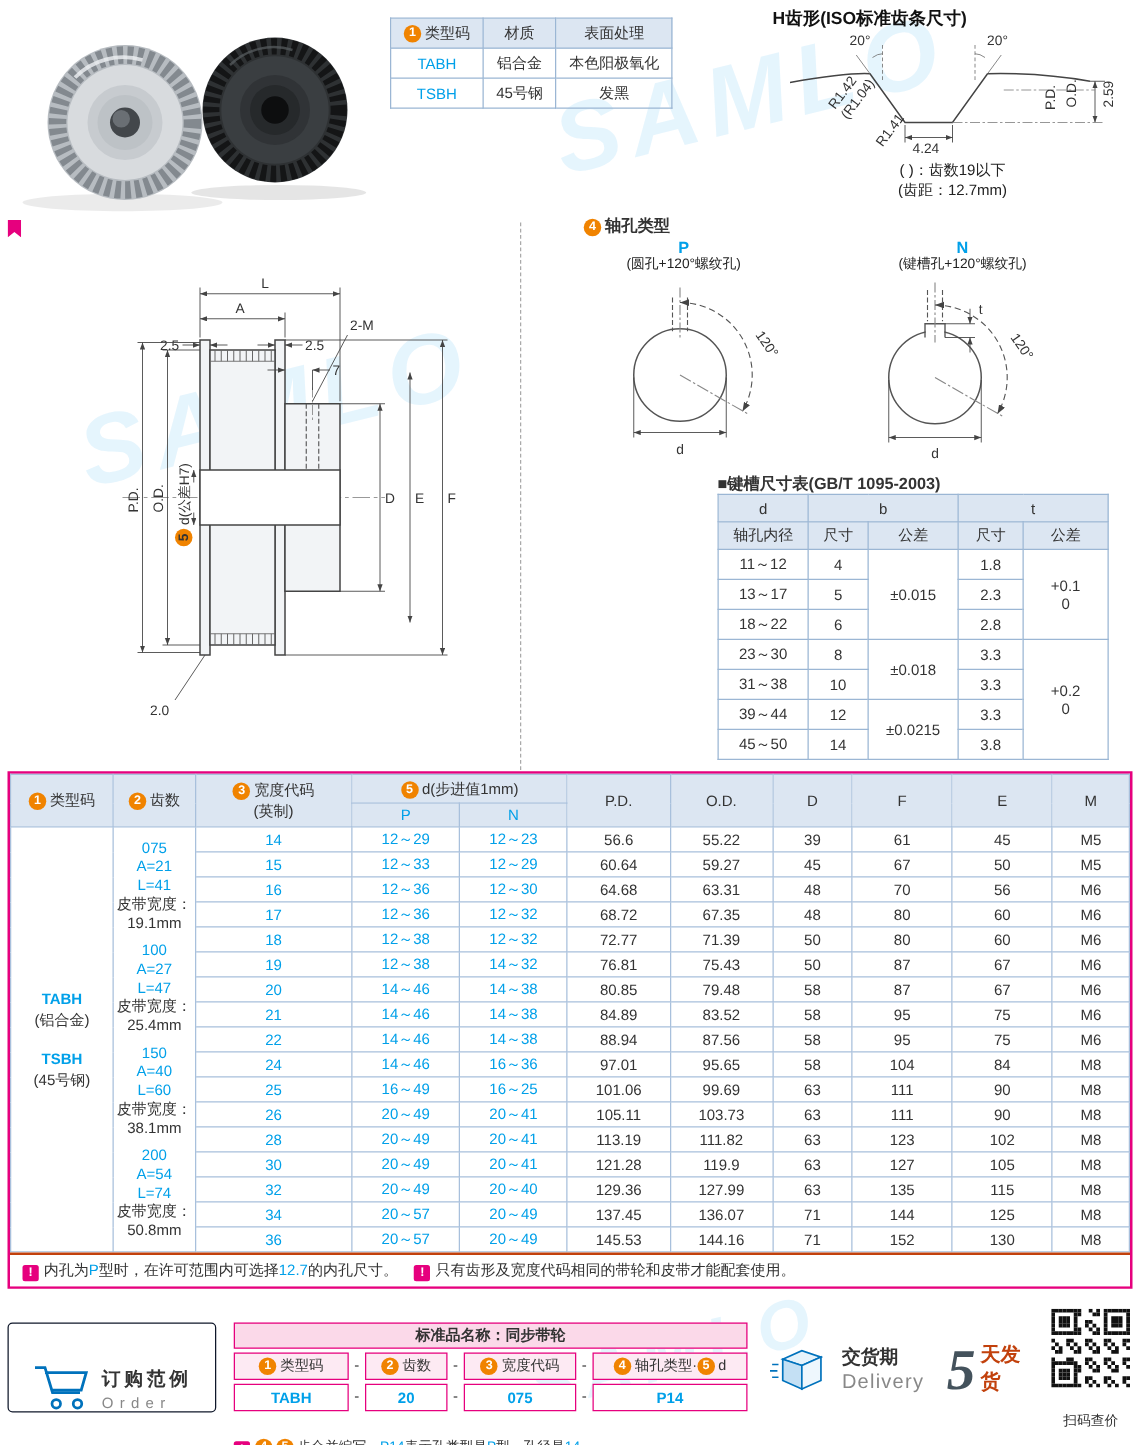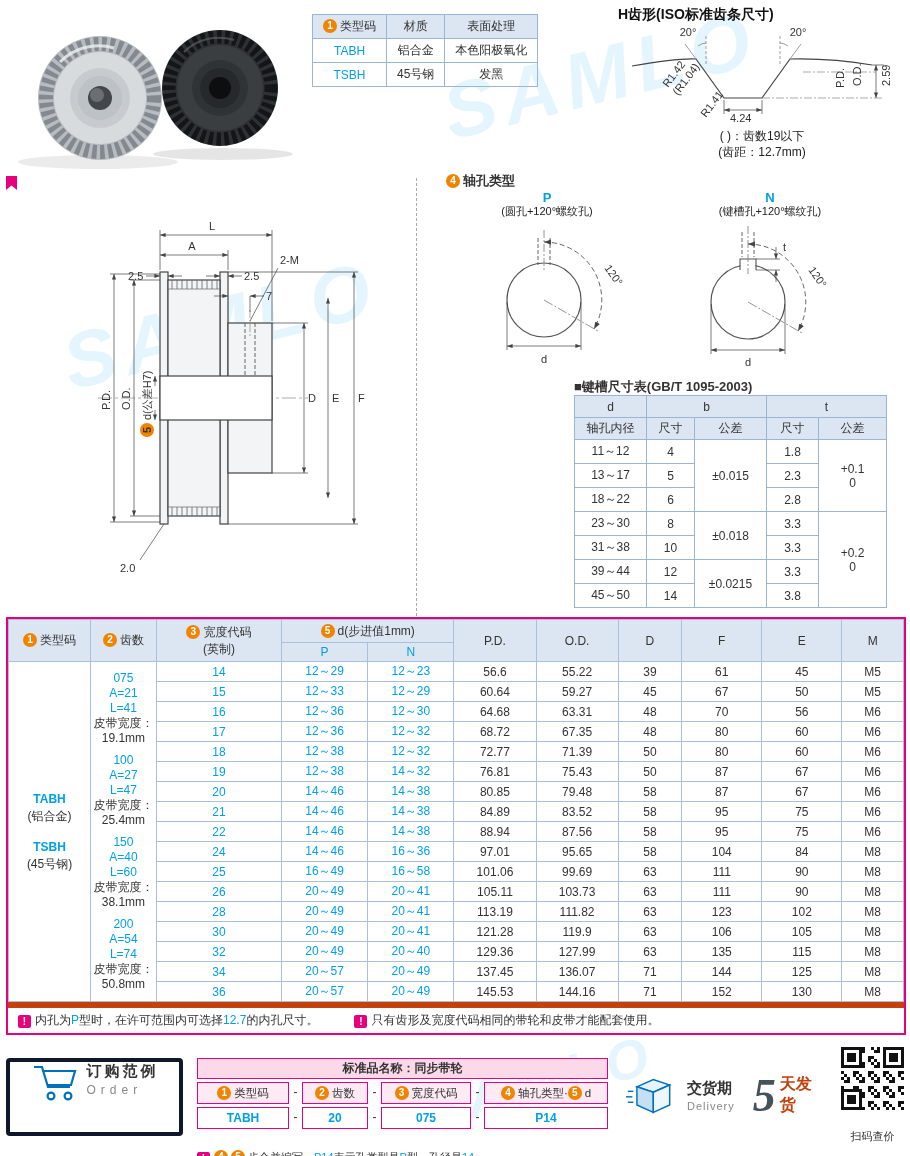--- a/index.html
+++ b/index.html
@@ -29,56 +29,56 @@
   .mat-table th,.mat-table td{border:1px solid #9bb6d4;height:23px;text-align:center;padding:0 10px}
   .mat-table th{background:#dce6f2;font-weight:normal}
   .tooth{position:absolute;left:618px;top:6px;width:288px;z-index:2}
   .tooth-title{font-size:14px;font-weight:bold;color:#111}
   .tooth-notes{font-size:12px;line-height:16px;text-align:center;color:#222;margin-top:1px}
   .photos{position:absolute;left:8px;top:4px;z-index:2}
   .bookmark{position:absolute;left:6px;top:176px;width:11px;height:14px;background:#e6007e;
     clip-path:polygon(0 0,100% 0,100% 100%,50% 68%,0 100%);z-index:2}
   .divider{position:absolute;left:416px;top:178px;height:438px;border-left:1px dashed #aaa;z-index:1}
   .drawing{position:absolute;left:10px;top:188px;z-index:2}
-  .shaft-title{position:absolute;left:446px;top:172px;font-size:13px;font-weight:bold;z-index:2}
+  .shaft-title{position:absolute;left:467px;top:172px;font-size:13px;font-weight:bold;z-index:2}
   .hole{position:absolute;text-align:center;z-index:2}
   .hole-p{left:452px;top:190px;width:190px}
   .hole-n{left:648px;top:190px;width:244px}
   .hole-label{color:#00a0e9;font-weight:bold;font-size:13px;line-height:15px}
   .hole-desc{font-size:11px;color:#222;line-height:13px}
   .keyway-title{position:absolute;left:574px;top:378px;font-size:13px;font-weight:bold;z-index:2}
   .keyway-table{position:absolute;left:574px;top:395px;border-collapse:collapse;font-size:12px;z-index:2;table-layout:fixed}
   .keyway-table th,.keyway-table td{border:1px solid #9bb6d4;text-align:center;padding:0 2px}
   .keyway-table th{background:#dce6f2;font-weight:normal;height:21px}
   .keyway-table td{height:23px;background:#fff}
   
   .main-box{position:absolute;left:6px;top:617px;width:896px;border:2px solid #e6007e;background:#fff;z-index:2}
   .main-table{width:100%;border-collapse:collapse;font-size:12px;table-layout:fixed}
   .main-table th,.main-table td{border:1px solid #a8c0dc;text-align:center;padding:0 2px;overflow:hidden}
   .main-table thead th{background:#dce6f2;font-weight:normal;height:22px}
   .main-table thead tr+tr th{height:18px}
   .main-table td{height:19px;background:#fff}
   .type-cell{line-height:17px}
   .width-cell .wg{margin:7px 0;line-height:15px}
-  .footnotes{border-top:6px solid #c2410c;display:flex;gap:36px;padding:4px 10px;font-size:12px;align-items:center;background:#fff}
+  .footnotes{border-top:2px solid #c2410c;display:flex;gap:13px;padding:4px 10px;font-size:12px;align-items:center;background:#fff}
   
   .order-row{position:absolute;left:6px;top:1058px;width:898px;display:flex;align-items:flex-start;z-index:2}
-  .order-box{border:4px solid #0f172a;border-radius:4px;width:178px;height:70px;display:flex;align-items:flex-start;justify-content:center;gap:10px;background:#fff}
+  .order-box{border:1px solid #0f172a;border-radius:4px;width:178px;height:70px;display:flex;align-items:flex-end;justify-content:center;gap:10px;background:#fff}
   .order-cn{font-size:15px;letter-spacing:3px;color:#333;font-weight:bold}
   .order-en{font-size:12px;color:#888;letter-spacing:5px;margin-top:2px}
   .order-mid{margin-left:14px;width:414px}
   .order-title{background:#fbd9e9;border:1px solid #e6007e;height:19px;line-height:19px;text-align:center;font-size:12px;font-weight:bold;color:#333}
   .order-grid{display:grid;grid-template-columns:92px 13px 66px 13px 90px 13px 124px;row-gap:3px;margin-top:3px}
   .ol{border:1px solid #e6007e;background:#fdeaf3;font-size:11.5px;height:20px;line-height:20px;text-align:center;white-space:nowrap}
   .ov{border:1px solid #e6007e;background:#fff;color:#00a0e9;font-weight:bold;font-size:12px;height:20px;line-height:20px;text-align:center}
   .osep{text-align:center;line-height:20px;color:#333}
   .order-note{margin-top:21px;font-size:11px;color:#333}
   .delivery{display:flex;align-items:center;margin-left:18px;gap:10px;height:74px}
   .dl-cn{font-size:15px;font-weight:bold;color:#333}
-  .dl-en{font-size:11px;color:#888;letter-spacing:1px;margin-top:2px}
+  .dl-en{font-size:16px;color:#888;letter-spacing:1px;margin-top:2px}
   .big5{font-family:"Liberation Serif",serif;font-size:46px;font-style:italic;color:#44525c;line-height:0.9;font-weight:bold}
   .dl-text{font-size:16px;font-weight:bold;color:#c2410c;margin-left:4px}
   .qr-wrap{margin-left:10px;width:66px;text-align:center}
   .qr-caption{font-size:11px;margin-top:16px;color:#333}
   svg text{font-family:"Liberation Sans",sans-serif;font-size:11px;fill:#333}
 </style>
 </head>
 <body>
 
 <div class="wm" style="left:440px;top:30px;font-size:78px">SAMLO</div>
@@ -576,21 +576,21 @@
           <td>97.01</td>
           <td>95.65</td>
           <td>58</td>
           <td>104</td>
           <td>84</td>
           <td>M8</td>
         </tr>
         <tr>
           <td class="blue">25</td>
           <td class="blue">16～49</td>
-          <td class="blue">16～58</td>
+          <td class="blue">16～25</td>
           <td>101.06</td>
           <td>99.69</td>
           <td>63</td>
           <td>111</td>
           <td>90</td>
           <td>M8</td>
         </tr>
         <tr>
           <td class="blue">26</td>
           <td class="blue">20～49</td>
@@ -613,21 +613,21 @@
           <td>102</td>
           <td>M8</td>
         </tr>
         <tr>
           <td class="blue">30</td>
           <td class="blue">20～49</td>
           <td class="blue">20～41</td>
           <td>121.28</td>
           <td>119.9</td>
           <td>63</td>
-          <td>106</td>
+          <td>127</td>
           <td>105</td>
           <td>M8</td>
         </tr>
         <tr>
           <td class="blue">32</td>
           <td class="blue">20～49</td>
           <td class="blue">20～40</td>
           <td>129.36</td>
           <td>127.99</td>
           <td>63</td>

